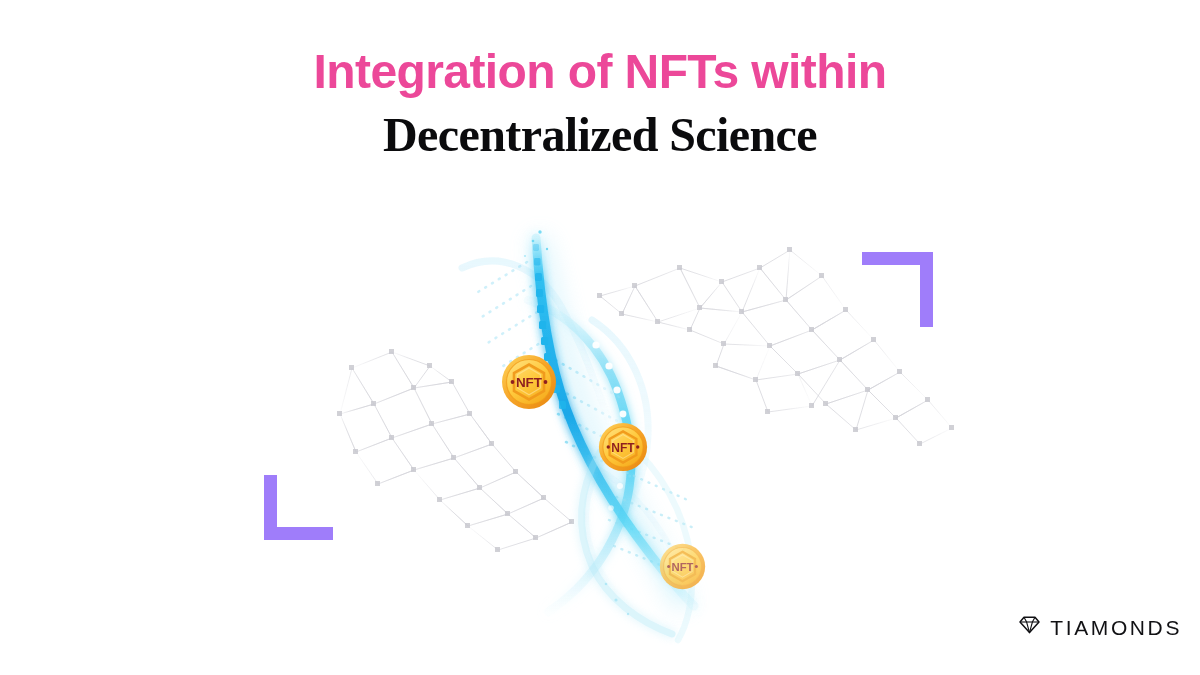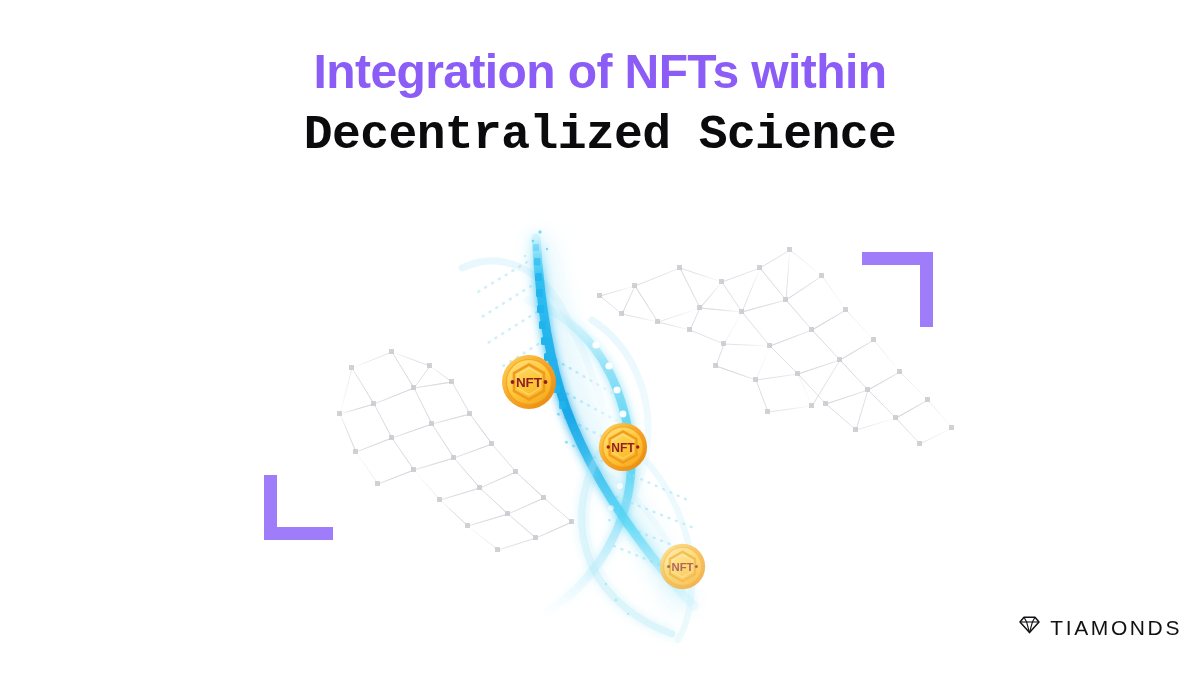--- a/index.html
+++ b/index.html
@@ -29,26 +29,26 @@
     width: 1200px;
     text-align: center;
     user-select: none;
   }
   .title-line1 {
     display: block;
     font-family: "Liberation Sans", sans-serif;
     font-size: 48px;
     font-weight: 700;
     letter-spacing: -0.6px;
-    color: #8b5cf6;
+    color: #ec4899;
     line-height: 1.18;
   }
   .title-line2 {
     display: block;
-    font-family: Liberation Mono, monospace;
+    font-family: Liberation Serif, serif;
     font-size: 48px;
     font-weight: 700;
     letter-spacing: -0.6px;
     color: #0b0b0d;
     line-height: 1.18;
     margin-top: 6px;
   }
 
   
   .bracket {

